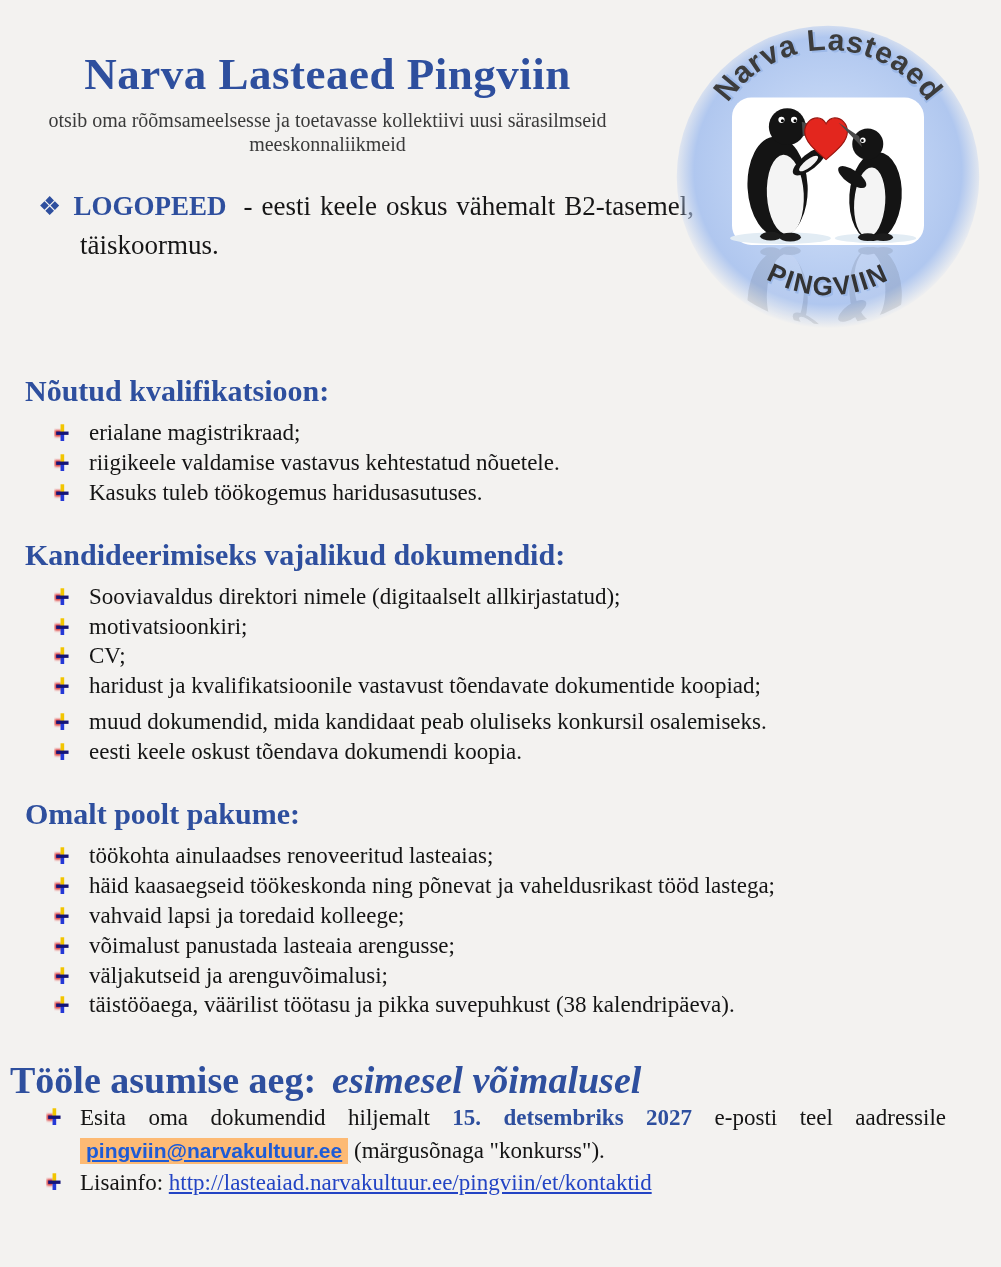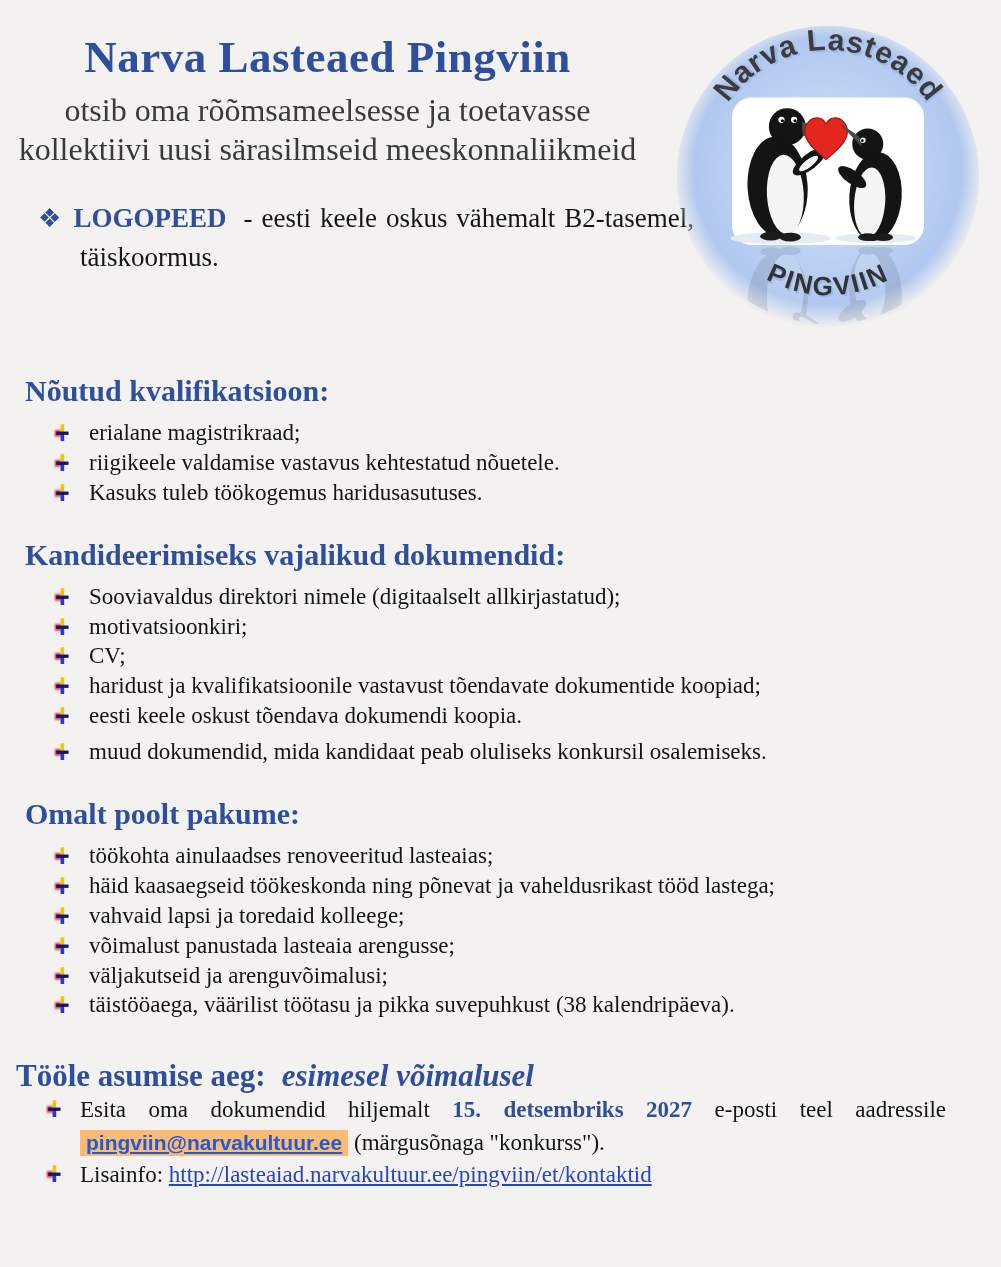--- a/index.html
+++ b/index.html
@@ -7,28 +7,28 @@
     width:1001px; height:1267px; overflow:hidden;
     background:#f3f2f0;
     font-family:"Liberation Serif", serif;
     color:#161616;
     position:relative;
   }
   .page { width:1001px; height:1267px; }
 
   
   .header { display:flex; }
-  .header-left { width:655px; padding-top:31px; }
+  .header-left { width:655px; padding-top:48px; }
   .doc-title {
     margin:0; text-align:center;
     font-size:45px; font-weight:700; color:#2e4f9e; letter-spacing:.5px;
   }
   .doc-subtitle {
     margin-top:8px; text-align:center;
-    font-size:32px; line-height:1.22; color:#3a3a3a;
+    font-size:20px; line-height:1.22; color:#3a3a3a;
   }
   .header-right { flex:1; display:flex; justify-content:center; padding-top:14px; }
   .logo { width:320px; height:330px; }
   .logo text { font-family:"Liberation Sans", sans-serif; font-weight:700; }
   .arc-top { font-size:31px; fill:#3c3c3c; letter-spacing:1px; }
   .arc-top-shadow { font-size:31px; fill:#9db9e8; letter-spacing:1px; }
   .arc-bottom { font-size:27px; fill:#333333; letter-spacing:2px; }
   .arc-bottom-shadow { font-size:27px; fill:#9db9e8; letter-spacing:2px; }
 
   
@@ -46,21 +46,21 @@
     font-size:30px; font-weight:700; color:#2e4f9e;
   }
   .bullet-list { list-style:none; margin:8px; padding:0 0 0 46px; }
   .bullet-list li {
     position:relative; padding-left:35px;
     font-size:23px; line-height:1.3; color:#141414;
   }
   .plus-icon { position:absolute; left:0; top:5px; width:16px; height:20px; }
 
   
-  .start-line { margin:38px 0 0 16px; font-size:31px; font-weight:700; color:#2e4f9e; }
+  .start-line { margin:38px 0 0 10px; font-size:38px; font-weight:700; color:#2e4f9e; }
   .start-value { font-style:italic; margin-left:16px; }
 
   
   .contact-heading { margin:52px 0 8px 10px; font-size:31px; font-weight:700; color:#2e4f9e; }
   .contact-list { list-style:none; margin:0; padding:0 0 0 46px; }
   .contact-list li {
     position:relative; padding-left:34px;
     font-size:23px; line-height:1.4; color:#141414;
   }
   .contact-list li.justified { text-align:justify; width:866px; }
@@ -199,32 +199,32 @@
           <rect x="9" y="1" width="5" height="11" fill="#f2c500"></rect>
           <rect x="9" y="12" width="5" height="12" fill="#2438d6"></rect>
           <rect x="3" y="11" width="17" height="4.6" fill="#141478"></rect>
         </svg><span>CV;</span></li>
     <li><svg class="plus-icon" viewBox="0 0 22 26">
           <rect x="1" y="9" width="9" height="9" fill="#dd3333" filter="url(#redblur)"></rect>
           <rect x="9" y="1" width="5" height="11" fill="#f2c500"></rect>
           <rect x="9" y="12" width="5" height="12" fill="#2438d6"></rect>
           <rect x="3" y="11" width="17" height="4.6" fill="#141478"></rect>
         </svg><span>haridust ja kvalifikatsioonile vastavust tõendavate dokumentide koopiad;</span></li>
+    <li style="margin-top:6px;"><svg class="plus-icon" viewBox="0 0 22 26">
+          <rect x="1" y="9" width="9" height="9" fill="#dd3333" filter="url(#redblur)"></rect>
+          <rect x="9" y="1" width="5" height="11" fill="#f2c500"></rect>
+          <rect x="9" y="12" width="5" height="12" fill="#2438d6"></rect>
+          <rect x="3" y="11" width="17" height="4.6" fill="#141478"></rect>
+        </svg><span>muud dokumendid, mida kandidaat peab oluliseks konkursil osalemiseks.</span></li>
     <li><svg class="plus-icon" viewBox="0 0 22 26">
           <rect x="1" y="9" width="9" height="9" fill="#dd3333" filter="url(#redblur)"></rect>
           <rect x="9" y="1" width="5" height="11" fill="#f2c500"></rect>
           <rect x="9" y="12" width="5" height="12" fill="#2438d6"></rect>
           <rect x="3" y="11" width="17" height="4.6" fill="#141478"></rect>
         </svg><span>eesti keele oskust tõendava dokumendi koopia.</span></li>
-    <li style="margin-top:6px;"><svg class="plus-icon" viewBox="0 0 22 26">
-          <rect x="1" y="9" width="9" height="9" fill="#dd3333" filter="url(#redblur)"></rect>
-          <rect x="9" y="1" width="5" height="11" fill="#f2c500"></rect>
-          <rect x="9" y="12" width="5" height="12" fill="#2438d6"></rect>
-          <rect x="3" y="11" width="17" height="4.6" fill="#141478"></rect>
-        </svg><span>muud dokumendid, mida kandidaat peab oluliseks konkursil osalemiseks.</span></li>
   </ul>
 
   <h2 class="section-heading">Omalt poolt pakume:</h2>
   <ul class="bullet-list">
     <li><svg class="plus-icon" viewBox="0 0 22 26">
           <rect x="1" y="9" width="9" height="9" fill="#dd3333" filter="url(#redblur)"></rect>
           <rect x="9" y="1" width="5" height="11" fill="#f2c500"></rect>
           <rect x="9" y="12" width="5" height="12" fill="#2438d6"></rect>
           <rect x="3" y="11" width="17" height="4.6" fill="#141478"></rect>
         </svg><span>töökohta ainulaadses renoveeritud lasteaias;</span></li>

